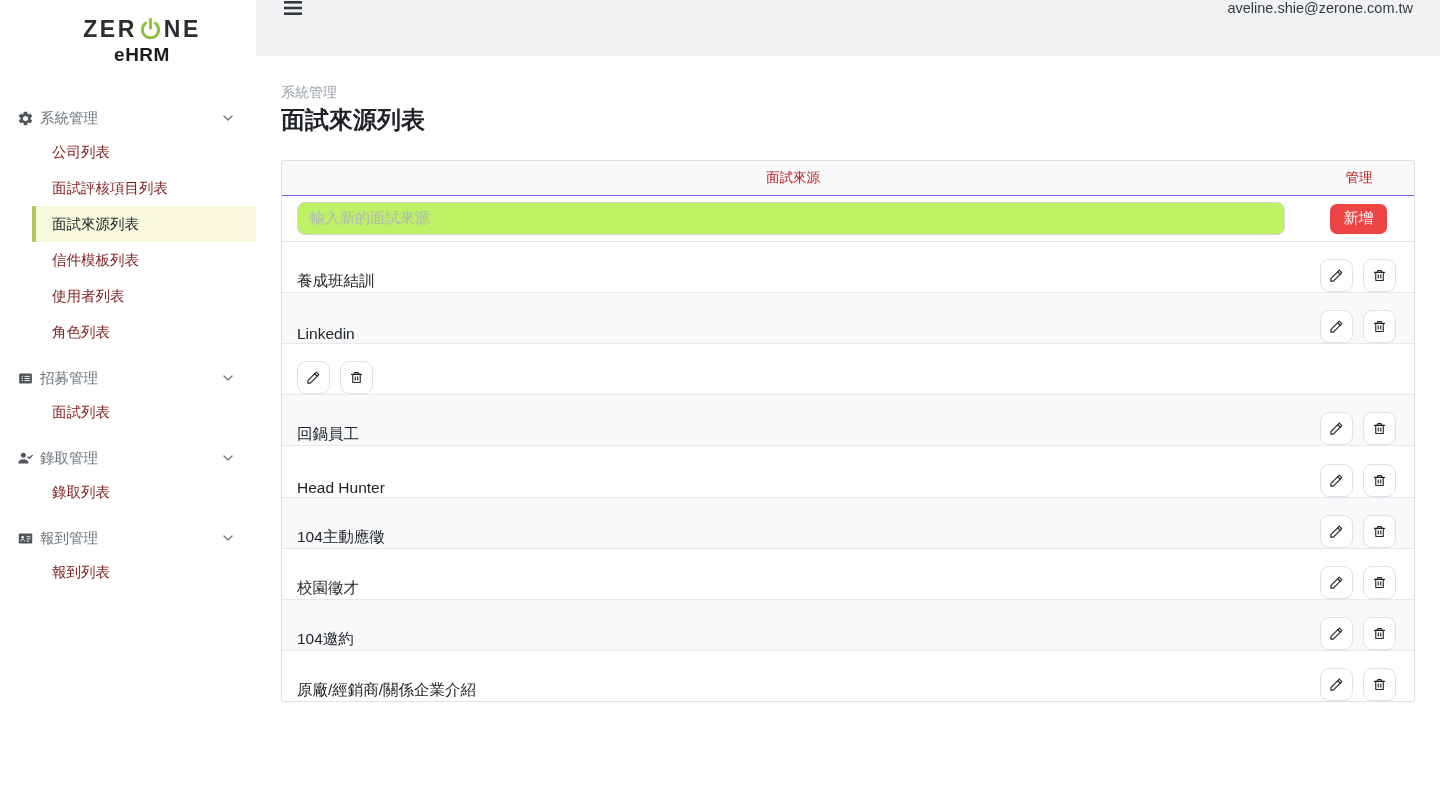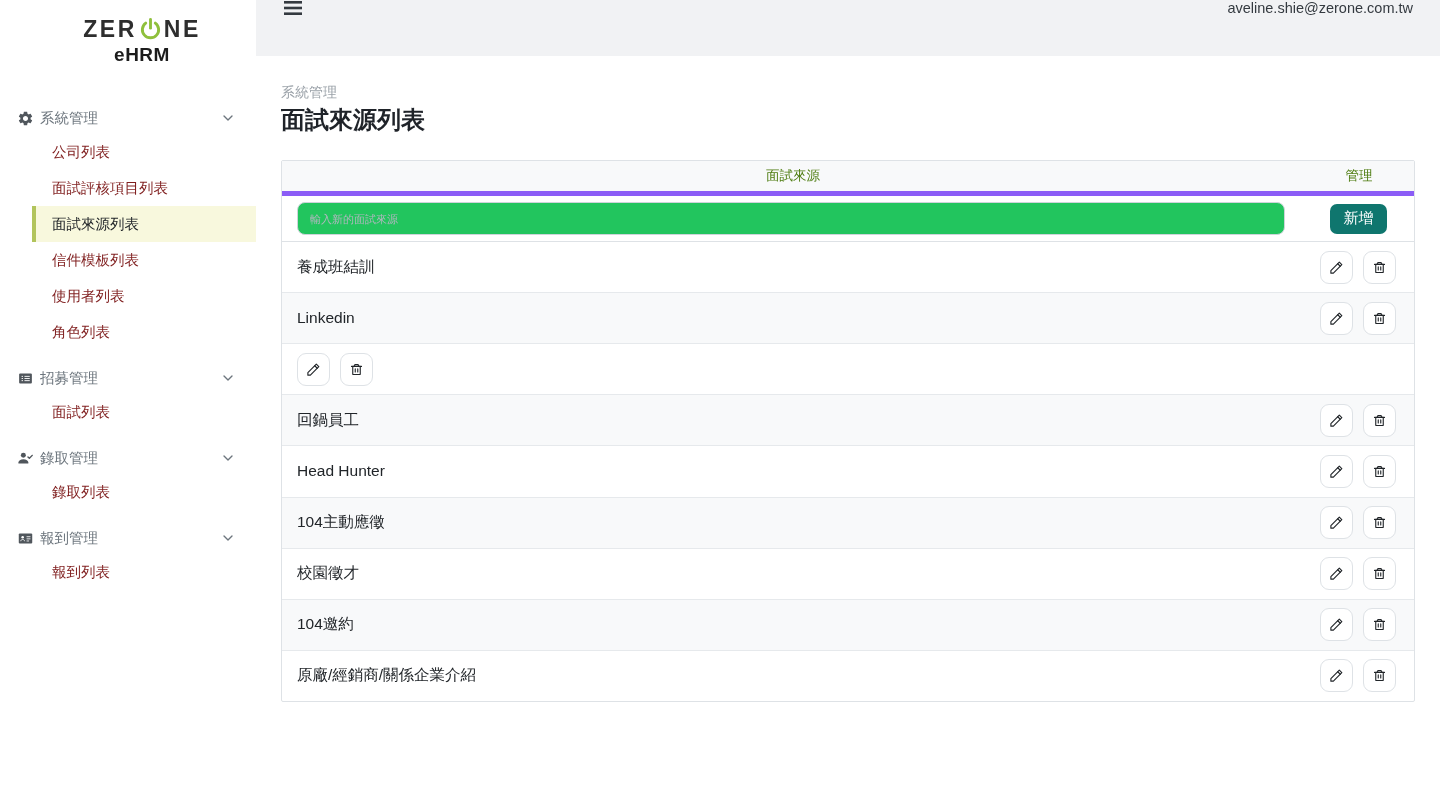--- a/index.html
+++ b/index.html
@@ -36,31 +36,31 @@
   .email{font-size:14.5px;color:#343a40;}
 
   
   .breadcrumb{position:absolute;left:281px;top:84px;font-size:14px;color:#9aa1a8;}
   .page-title{position:absolute;left:281px;top:104px;font-size:24px;font-weight:700;color:#1f2329;}
 
   
   .card{position:absolute;left:281px;top:160px;width:1134px;height:542px;background:#fff;
     border:1px solid #dee2e6;border-radius:2px;display:flex;flex-direction:column;}
   .thead{height:35px;flex:0 0 35px;display:flex;align-items:center;background:#f8f9fa;
-    border-bottom:5px solid #8b5cf6;font-size:13.5px;color:#4d7c0f;}
+    border-bottom:1px solid #8b5cf6;font-size:13.5px;color:#b91c1c;}
   .th-source{flex:1;text-align:center;}
   .th-manage{width:110px;text-align:center;}
   .input-row{height:46px;flex:0 0 46px;display:flex;align-items:center;
     border-bottom:1px solid #dee2e6;padding:0 27px 0 15px;gap:45px;}
   .source-input{flex:1;height:33px;border:1px solid #ced4da;border-radius:8px;padding:0 12px;
-    font-size:11px;color:#212529;outline:none;font-family:Liberation Serif, serif;background:#22c55e;}
+    font-size:15px;color:#212529;outline:none;font-family:Liberation Serif, serif;background:#bef264;}
   .source-input::placeholder{color:#b0b7be;}
-  .add-btn{width:57px;height:30px;background:#0f766e;color:#fff;border:none;border-radius:7px;
+  .add-btn{width:57px;height:30px;background:#ef4444;color:#fff;border:none;border-radius:7px;
     font-size:15px;cursor:pointer;font-family:"Liberation Sans",sans-serif;}
-  .trow{flex:1;display:flex;align-items:center;border-bottom:1px solid #e6e9ec;padding:0 18px 0 15px;}
+  .trow{flex:1;display:flex;align-items:flex-end;border-bottom:1px solid #e6e9ec;padding:0 18px 0 15px;}
   .trow:last-child{border-bottom:none;}
   .trow.striped{background:#f8f9fa;}
   .row-name{flex:1;font-size:15.5px;color:#212529;}
   .actions{display:flex;gap:10px;}
   .icon-btn{width:33px;height:33px;background:#fff;border:1px solid #dee2e6;border-radius:9px;
     display:flex;align-items:center;justify-content:center;cursor:pointer;}
 </style>
 </head>
 <body>
 

